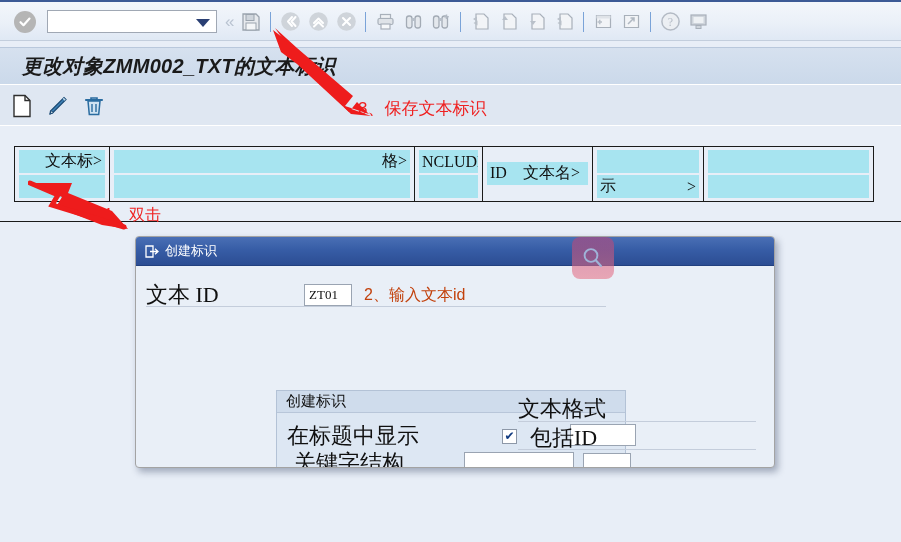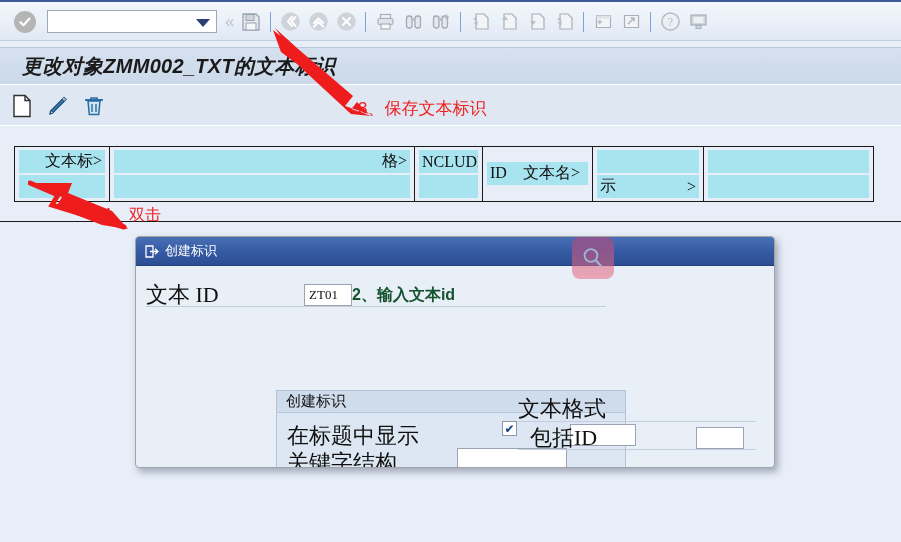--- a/index.html
+++ b/index.html
@@ -201,21 +201,21 @@
     box-sizing:border-box;
   }
   #gb-header{
     height:21px; background:#cfdcec;
     border-bottom:1px solid #b8c6d9;
     display:flex; align-items:center;
     padding-left:9px;
     font-family:"Liberation Serif", serif;
     font-size:15px; color:#101010;
   }
-  .gb-row{ position:absolute; display:flex; align-items:flex-start; }
+  .gb-row{ position:absolute; display:flex; align-items:center; }
   .chk{
     width:15px;height:15px;
     background:#ffffff; border:1px solid #8d98a8;
     box-sizing:border-box;
     display:flex;align-items:center;justify-content:center;
     color:#103a80; font-size:12px; line-height:1;
   }
 
   
   #dlg-footer-line{
@@ -454,47 +454,47 @@
           <path d="M14.8 14.3 L20 20" stroke="#9fb4d8" stroke-width="2.1" stroke-linecap="round"></path>
         </svg>
     </span>
   </div>
 
   <div id="dialog-body">
 
     <div class="fld-row" style="left:10px; top:14px;">
       <span class="fld-label" style="width:158px;">文本 ID</span>
       <span class="inp" style="width:48px;">ZT01</span>
-      <span style="color:#14532d; font-size:16px; white-space:nowrap;font-weight:bold;">2、输入文本id</span>
+      <span style="margin-left:12px; color:#c2410c; font-size:16px; white-space:nowrap;">2、输入文本id</span>
     </div>
     <div class="underline" style="left:10px; top:40px; width:460px;"></div>
 
 
     <div id="groupbox">
       <div id="gb-header">创建标识</div>
 
       <div class="gb-row" style="left:10px; top:30px;">
         <span class="fld-label" style="width:215px;">在标题中显示</span>
         <span class="chk">✔</span>
       </div>
 
-      <div class="gb-row" style="left:10px; top:57px;">
+      <div class="gb-row" style="left:17px; top:57px;">
         <span class="fld-label" style="width:170px;">关键字结构</span>
         <span class="inp" style="width:110px;"></span>
       </div>
       <div class="underline" style="left:10px; top:84px; width:326px; background:#c9d4e2;"></div>
     </div>
 
     <div class="fld-row" style="left:382px; top:128px;flex-direction:column;">
       <span class="fld-label" style="width:170px;">文本格式</span>
       <span class="inp" style="width:66px;"></span>
     </div>
     <div class="underline" style="left:382px; top:155px; width:238px;"></div>
 
-    <div class="fld-row" style="left:382px; top:157px;">
+    <div class="fld-row" style="left:382px; top:157px;flex-direction:column;">
       <span class="fld-label" style="width:178px; padding-left:12px; box-sizing:border-box;">包括ID</span>
       <span class="inp" style="width:48px;"></span>
     </div>
     <div class="underline" style="left:382px; top:183px; width:238px;"></div>
 
     <div id="dlg-diag">
       <svg width="102" height="26" viewBox="0 0 102 26">
           <path d="M0 26 L82 26 L98 2 L102 2" fill="none" stroke="#b6c3d4" stroke-width="1.2"></path>
         </svg>
     </div>

